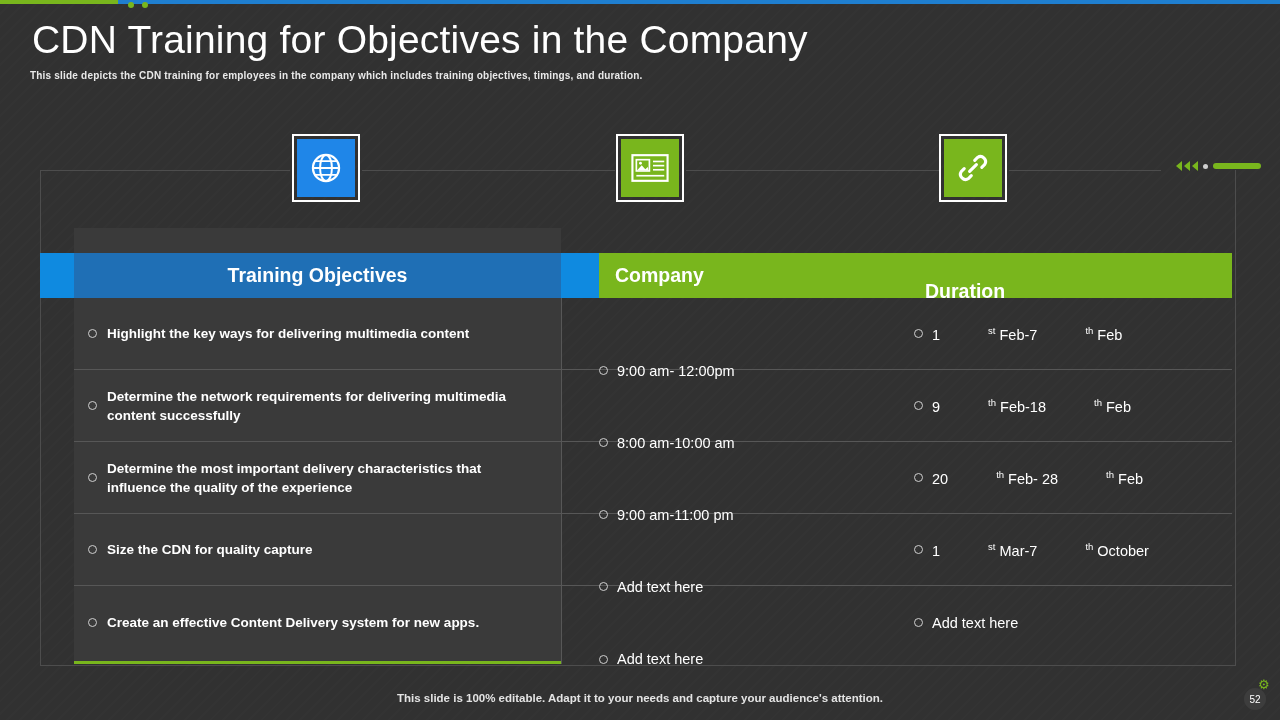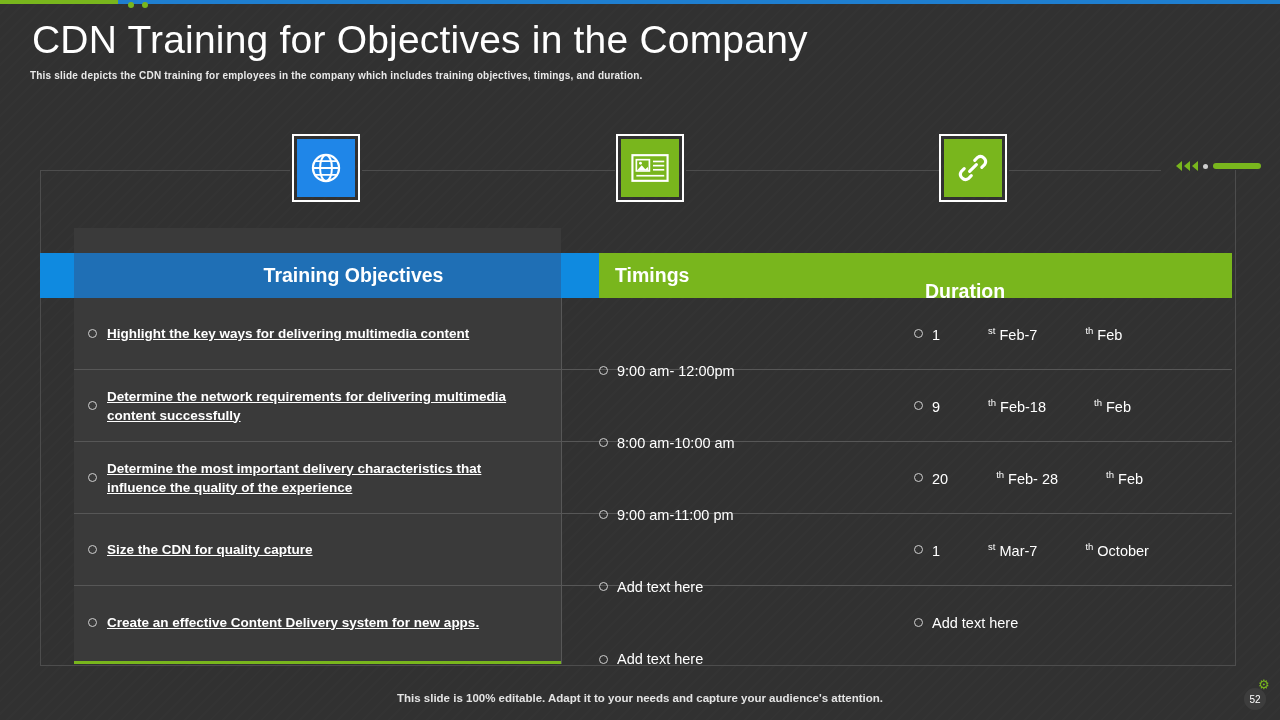--- a/index.html
+++ b/index.html
@@ -168,21 +168,20 @@
     background: #0f8ae0;
   }
   .hdr-blue {
     position: absolute;
     left: 74px; top: 253px;
     width: 487px; height: 45px;
     background: #1f6fb5;
     display: flex;
     align-items: center;
     justify-content: center;
-    padding-left: 36px;
   }
   .hdr-blue-tab2 {
     position: absolute;
     left: 561px; top: 253px;
     width: 38px; height: 45px;
     background: #0f8ae0;
   }
   .hdr-green {
     position: absolute;
     left: 599px; top: 253px;
@@ -247,21 +246,20 @@
     margin-right: 10px;
     flex: 0 0 auto;
   }
   .cell-obj .bullet { margin-left: 14px; }
   .cell-obj .txt {
     font-size: 13.5px;
     font-weight: bold;
     color: #ffffff;
     line-height: 19px;
     max-width: 430px;
-    text-decoration: underline;
   }
   .cell-time .txt, .cell-dur .txt {
     font-size: 14.5px;
     color: #ffffff;
     font-weight: normal;
   }
   .cell-time .bullet, .cell-dur .bullet { margin-right: 9px; }
   sup {
     font-size: 9.5px;
     vertical-align: super;
@@ -372,21 +370,21 @@
   </div>
 
   <div class="panel-objectives"></div>
 
   <div class="hdr-blue-tab"></div>
   <div class="hdr-blue">
     <span class="hdr-text">Training Objectives</span>
   </div>
   <div class="hdr-blue-tab2"></div>
   <div class="hdr-green">
-    <span class="hdr-text timings">Timings</span>
+    <span class="hdr-text timings">Company</span>
     <span class="hdr-text duration">Duration</span>
   </div>
 
   <div class="vsep1"></div>
 
   <div class="rows">
 
     <div class="row r1">
       <div class="cell-obj">
         <span class="bullet"></span>

